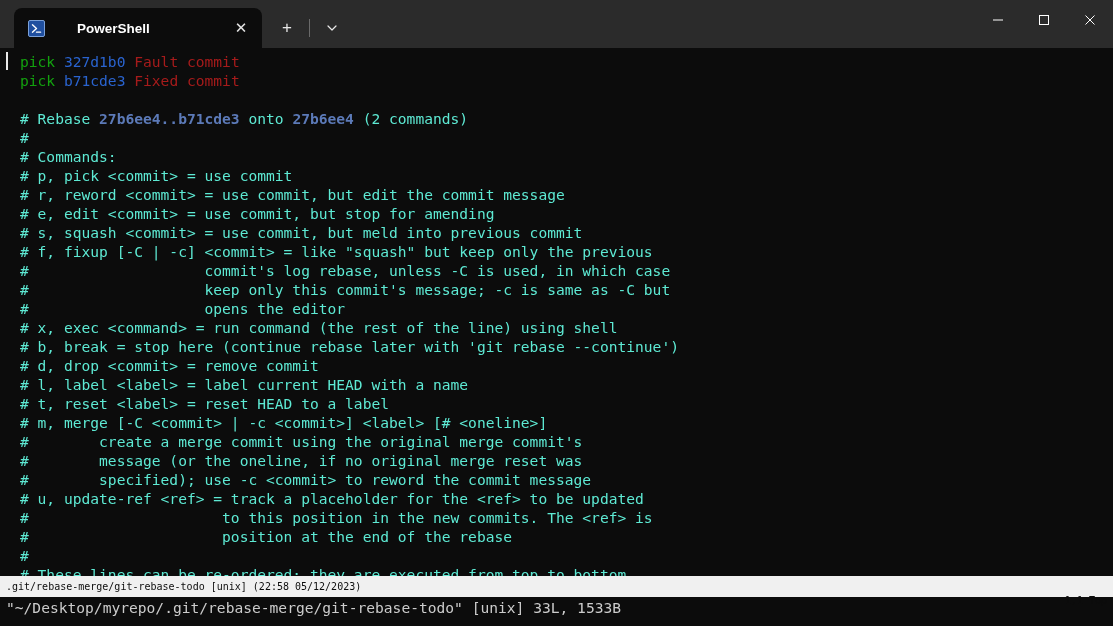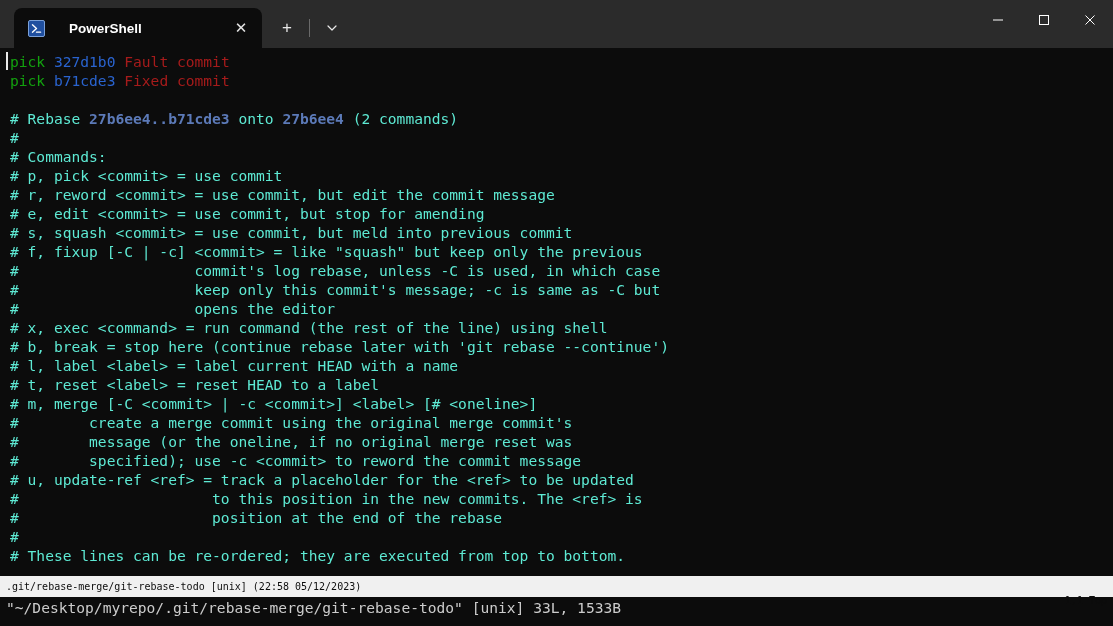--- a/index.html
+++ b/index.html
@@ -38,21 +38,21 @@
     display: flex; align-items: center; justify-content: center;
     flex: 0 0 auto;
   }
   .tab-icon svg { display: block; }
   .tab-title {
     flex: 1;
     color: #ffffff;
     font-family: "Liberation Sans", sans-serif;
     font-size: 13.5px;
     font-weight: 600;
-    margin-left: 24px;
+    margin-left: 32px;
     white-space: nowrap;
   }
   .tab-close {
     width: 30px; height: 30px;
     display: flex; align-items: center; justify-content: center;
     color: #e6e6e6;
     font-family: "Liberation Sans", sans-serif;
     font-size: 15px;
     border-radius: 3px;
   }
@@ -81,21 +81,21 @@
   
   #terminal {
     position: absolute;
     top: 48px; left: 0;
     width: 1113px; height: 578px;
     background: #0c0c0c;
     overflow: hidden;
   }
   #buffer {
     position: absolute; top: 0; left: 0;
-    padding: 4px 0 0 4px;
+    padding: 4px 0 0 14px;
     width: 1113px;
   }
   .tline {
     height: 19px; line-height: 19px;
     font-family: "DejaVu Sans Mono", monospace;
     font-size: 14.6px;
     white-space: pre;
     padding-left: 6px;
     color: #1431c8;
   }
@@ -202,20 +202,21 @@
       <div class="tline"><span class="cmt"># p, pick &lt;commit&gt; = use commit</span></div>
       <div class="tline"><span class="cmt"># r, reword &lt;commit&gt; = use commit, but edit the commit message</span></div>
       <div class="tline"><span class="cmt"># e, edit &lt;commit&gt; = use commit, but stop for amending</span></div>
       <div class="tline"><span class="cmt"># s, squash &lt;commit&gt; = use commit, but meld into previous commit</span></div>
       <div class="tline"><span class="cmt"># f, fixup [-C | -c] &lt;commit&gt; = like "squash" but keep only the previous</span></div>
       <div class="tline"><span class="cmt">#                    commit's log rebase, unless -C is used, in which case</span></div>
       <div class="tline"><span class="cmt">#                    keep only this commit's message; -c is same as -C but</span></div>
       <div class="tline"><span class="cmt">#                    opens the editor</span></div>
       <div class="tline"><span class="cmt"># x, exec &lt;command&gt; = run command (the rest of the line) using shell</span></div>
       <div class="tline"><span class="cmt"># b, break = stop here (continue rebase later with 'git rebase --continue')</span></div>
+      <div class="tline"><span class="cmt"># d, drop &lt;commit&gt; = remove commit</span></div>
       <div class="tline"><span class="cmt"># l, label &lt;label&gt; = label current HEAD with a name</span></div>
       <div class="tline"><span class="cmt"># t, reset &lt;label&gt; = reset HEAD to a label</span></div>
       <div class="tline"><span class="cmt"># m, merge [-C &lt;commit&gt; | -c &lt;commit&gt;] &lt;label&gt; [# &lt;oneline&gt;]</span></div>
       <div class="tline"><span class="cmt">#        create a merge commit using the original merge commit's</span></div>
       <div class="tline"><span class="cmt">#        message (or the oneline, if no original merge reset was</span></div>
       <div class="tline"><span class="cmt">#        specified); use -c &lt;commit&gt; to reword the commit message</span></div>
       <div class="tline"><span class="cmt"># u, update-ref &lt;ref&gt; = track a placeholder for the &lt;ref&gt; to be updated</span></div>
       <div class="tline"><span class="cmt">#                      to this position in the new commits. The &lt;ref&gt; is</span></div>
       <div class="tline"><span class="cmt">#                      position at the end of the rebase</span></div>
       <div class="tline"><span class="cmt">#</span></div>

